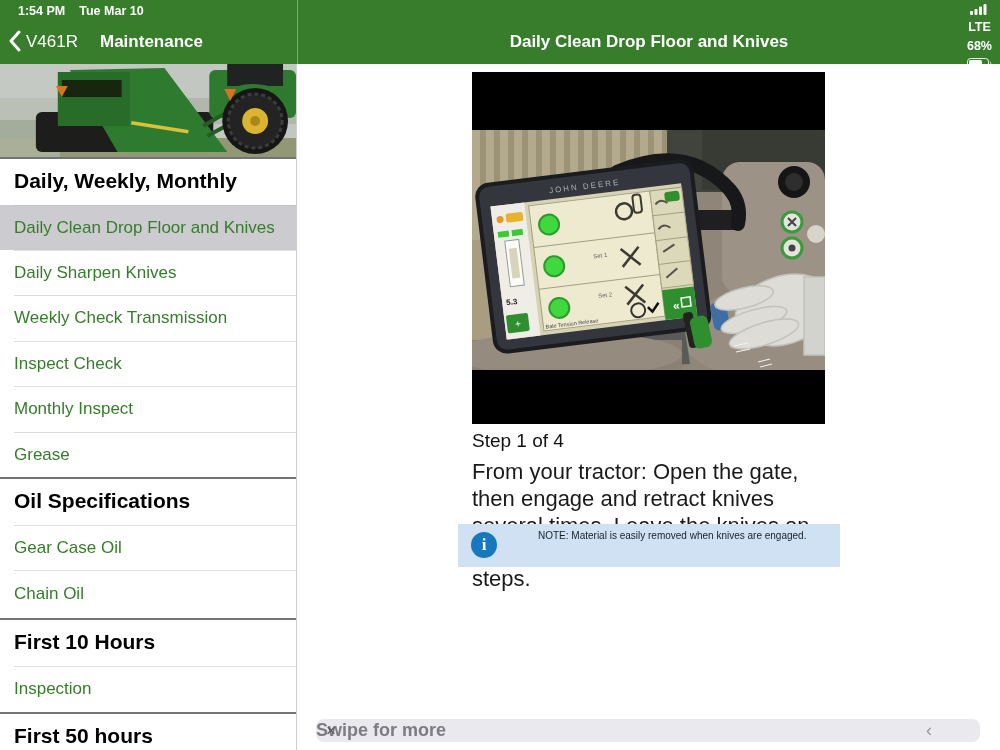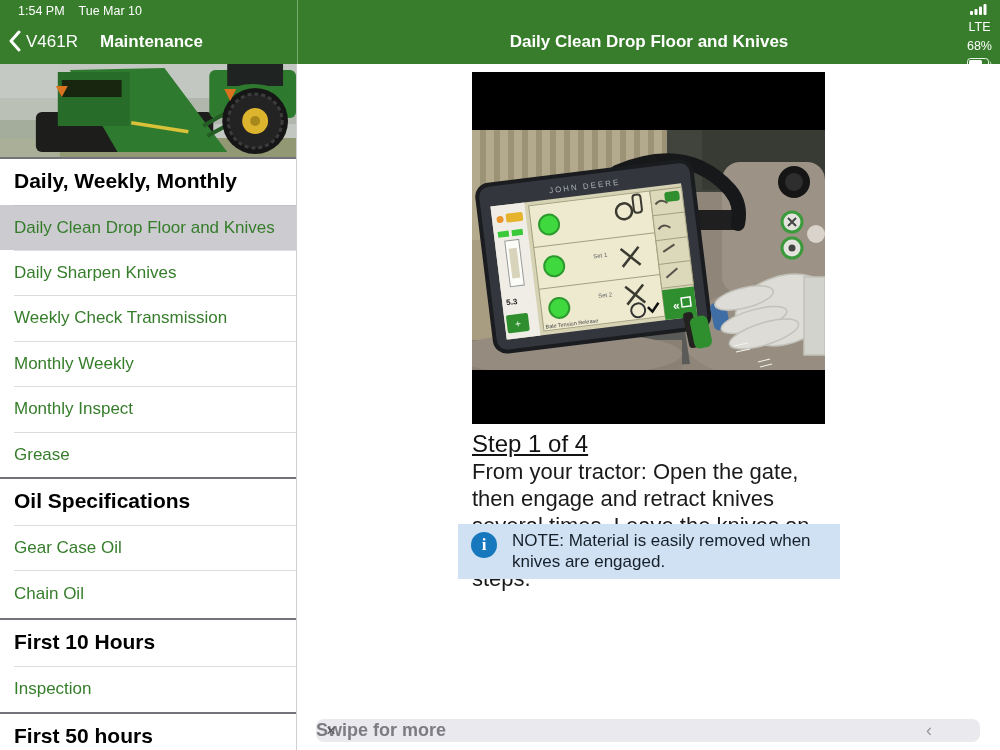--- a/index.html
+++ b/index.html
@@ -3,21 +3,21 @@
 <meta charset="utf-8">
 <style>
   * { margin:0; padding:0; box-sizing:border-box; }
   html,body { width:1000px; height:750px; overflow:hidden; background:#fff;
               font-family:"Liberation Sans", sans-serif; }
   .screen { position:relative; width:1000px; height:750px; background:#fff; }
 
   
   .topbar { position:absolute; left:0; top:0; width:1000px; height:64px; background:#377d2b; }
   .topbar-divider { position:absolute; left:297px; top:0; width:1px; height:64px; background:rgba(255,255,255,.35); }
-  .statusbar { position:absolute; left:0; top:0; width:1000px; height:22px; color:#fff; font-size:12.5px; font-weight:normal; }
+  .statusbar { position:absolute; left:0; top:0; width:1000px; height:22px; color:#fff; font-size:12.5px; font-weight:bold; }
   .status-left { position:absolute; left:18px; top:4px; display:flex; gap:14px; }
   .status-right { position:absolute; right:8px; top:3px; display:flex; align-items:center; gap:5px;flex-direction:column; }
   .navbar { position:absolute; left:0; top:22px; width:1000px; height:42px; color:#fff; }
   .back-group { position:absolute; left:8px; top:8px; display:flex; align-items:flex-end; gap:5px; cursor:pointer; }
   .back-label { font-size:17px; font-weight:400; }
   .nav-maint { position:absolute; left:100px; top:10px; font-size:17px; font-weight:700; }
   .nav-title { position:absolute; left:298px; top:10px; width:702px; text-align:center; font-size:17px; font-weight:700; }
 
   
   .sidebar { position:absolute; left:0; top:64px; width:297px; height:686px; background:#fff;
@@ -28,27 +28,27 @@
   .row-header::before { content:""; position:absolute; left:0; top:0; right:0; height:1.5px; background:#73737a; }
   .row-item { height:46px; font-size:17px; color:#367d2b; cursor:pointer; }
   .row-item::before { content:""; position:absolute; left:14px; top:0; right:0; height:1px; background:#dcdcde; }
   .row-item.selected { background:#cbcbd0; height:45px; }
   .row-item.selected::before { background:#c2c2c7; }
   .r2 { height:45px; } .r4 { height:45px; } .r7 { height:45px; } .r8 { height:45px; } .r9 { height:48px; }
 
   
   .content { position:absolute; left:298px; top:64px; width:702px; height:686px; background:#fff; }
   .step-photo { position:absolute; left:174px; top:8px; width:353px; height:352px; display:block; }
-  .step-heading { position:absolute; left:174px; top:366px; font-size:24px; color:#121212;text-decoration:underline; }
+  .step-heading { position:absolute; left:174px; top:366px; font-size:19px; color:#121212; }
   .step-text { position:absolute; left:174px; top:395px; width:364px; font-size:22px; line-height:1.22; color:#1a1a1a; }
   .note-box { position:absolute; left:160px; top:460px; width:382px; min-height:43px; background:#cfe1f2; }
   .note-icon { position:absolute; left:13px; top:8px; width:26px; height:26px; border-radius:50%; background:#1878be;
                color:#fff; font-size:17px; font-weight:700; font-family:"Liberation Serif", serif;
                display:flex; align-items:center; justify-content:center; }
-  .note-text { margin-left:54px; width:300px; padding:6px 0 6px 0; font-size:17px; line-height:1.25; color:#17202a; }
+  .note-text { margin-left:80px; width:300px; padding:6px 0 6px 0; font-size:10px; line-height:1.25; color:#17202a; }
 
   
   .swipe-bar { position:absolute; left:18px; right:20px; top:655px; height:23px; background:#e9e9ee;
                border-radius:8px; display:flex; align-items:center; }
   .swipe-close { position:absolute; left:10px; top:1px; font-size:17px; color:#55555a; cursor:pointer; line-height:21px; }
   .swipe-label { width:100%; text-align:left; font-size:18px; font-weight:700; color:#7c7c82; }
   .swipe-chevron { position:absolute; right:48px; top:0px; font-size:18px; color:#97979c; cursor:pointer; line-height:22px; }
 </style>
 </head>
 <body>
@@ -120,21 +120,21 @@
     <div class="row row-item selected">
         <span>Daily Clean Drop Floor and Knives</span>
       </div>
     <div class="row row-item r2">
         <span>Daily Sharpen Knives</span>
       </div>
     <div class="row row-item">
         <span>Weekly Check Transmission</span>
       </div>
     <div class="row row-item r4">
-        <span>Monthly Weekly</span>
+        <span>Inspect Check</span>
       </div>
     <div class="row row-item">
         <span>Monthly Inspect</span>
       </div>
     <div class="row row-item r7">
         <span>Grease</span>
       </div>
     <div class="row row-header">
         <span>Oil Specifications</span>
       </div>

